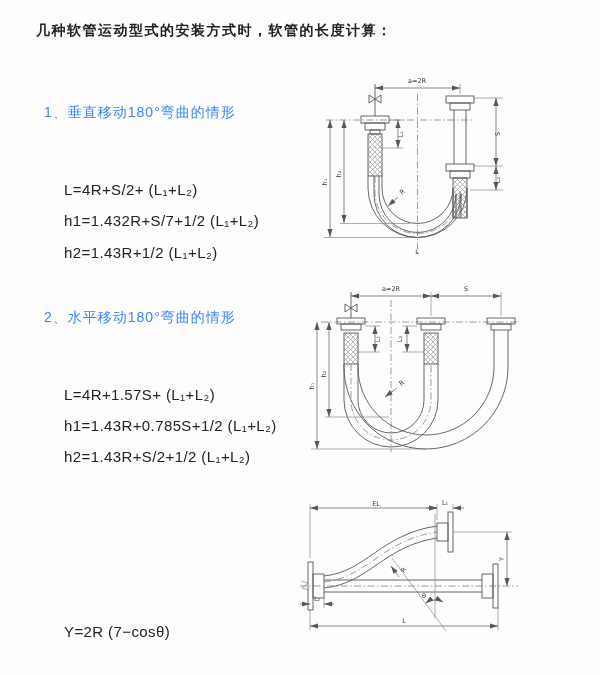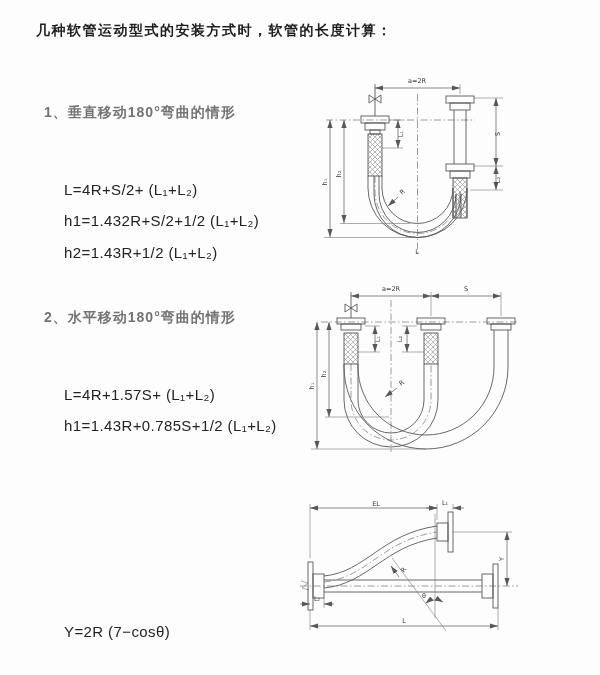--- a/index.html
+++ b/index.html
@@ -6,22 +6,22 @@
   .page {
     position:relative; width:600px; height:675px;
     background:#fdfdfd; overflow:hidden;
     font-family:"Liberation Sans", sans-serif; color:#262626;text-align:right;
   }
   .title {
     position:absolute; left:36px; top:22px; margin:0;
     font-size:14px; font-weight:bold; letter-spacing:1.5px; color:#1f1f1f;
   }
   .heading {
-    position:absolute; font-size:14px; font-weight:bold;
-    letter-spacing:1px; color:#737373; white-space:nowrap;
+    position:absolute; font-size:14px; font-weight:normal;
+    letter-spacing:1px; color:#3b82f6; white-space:nowrap;
   }
   .formula {
     position:absolute; font-size:15px; letter-spacing:.4px;
     color:#232323; white-space:nowrap;margin-top:48px;
   }
   svg { position:absolute; }
   svg text {
     font-family:"DejaVu Sans", sans-serif;
     fill:#3a3a3a; font-size:6.5px; stroke:none;
   }
@@ -32,26 +32,27 @@
 </style>
 </head>
 <body>
 
 <div class="page">
 
   <h1 class="title">几种软管运动型式的安装方式时，软管的长度计算：</h1>
 
   <div class="heading" style="left:44px;top:104px">1、垂直移动180°弯曲的情形</div>
   <div class="formula" style="left:64px;top:133px">L=4R+S/2+ (L₁+L₂)</div>
-  <div class="formula" style="left:64px;top:164px">h1=1.432R+S/2+1/2 (L₁+L₂)</div>
+  <div class="formula" style="left:64px;top:164px">h1=1.432R+S/7+1/2 (L₁+L₂)</div>
   <div class="formula" style="left:64px;top:196px">h2=1.43R+1/2 (L₁+L₂)</div>
 
   <div class="heading" style="left:44px;top:309px">2、水平移动180°弯曲的情形</div>
   <div class="formula" style="left:64px;top:338px">L=4R+1.57S+ (L₁+L₂)</div>
   <div class="formula" style="left:64px;top:369px">h1=1.43R+0.785S+1/2 (L₁+L₂)</div>
+  <div class="formula" style="left:64px;top:400px">h2=1.43R+S/2+1/2 (L₁+L₂)</div>
 
   <div class="formula" style="left:64px;top:575px">Y=2R (7−cosθ)</div>
 
   <svg style="left:310px;top:72px" width="220" height="185" viewBox="0 0 220 185">
     <defs>
       <marker id="ar1" markerWidth="9" markerHeight="7" refX="8" refY="3" orient="auto-start-reverse" markerUnits="userSpaceOnUse">
         <path d="M0,0.4 L8,3 L0,5.6 Z" fill="#585858"></path>
       </marker>
       <pattern id="ht1" width="5" height="5" patternUnits="userSpaceOnUse">
         <path d="M0,0 L5,5 M5,0 L0,5" stroke="#8d8d8d" stroke-width="0.6" fill="none"></path>

